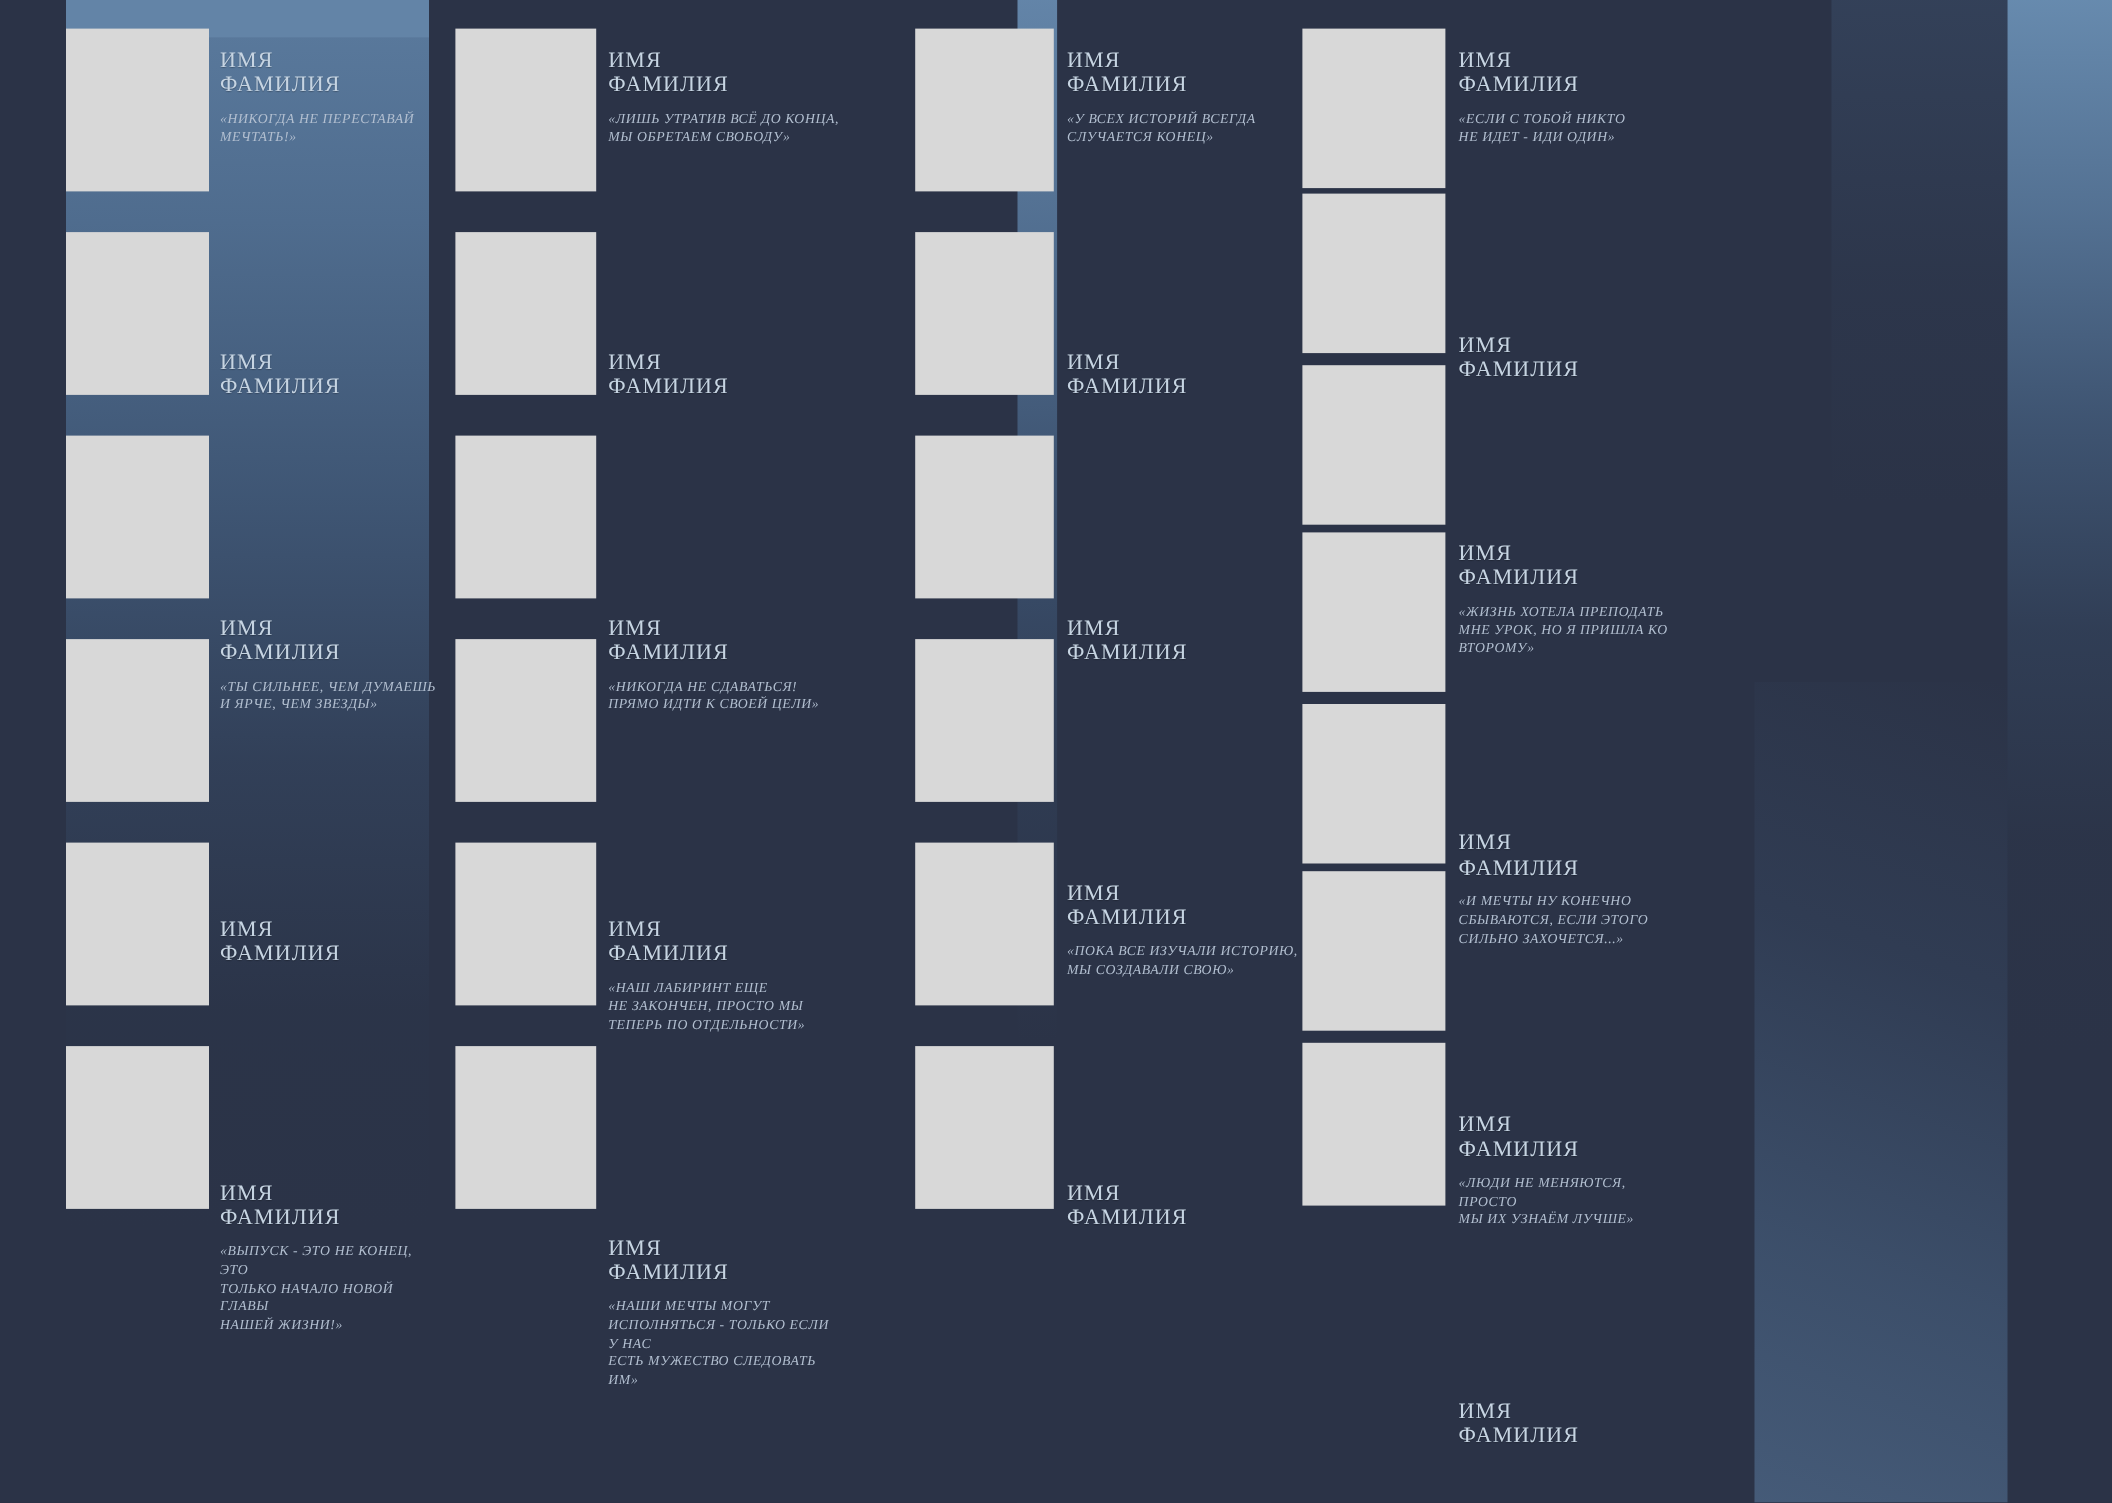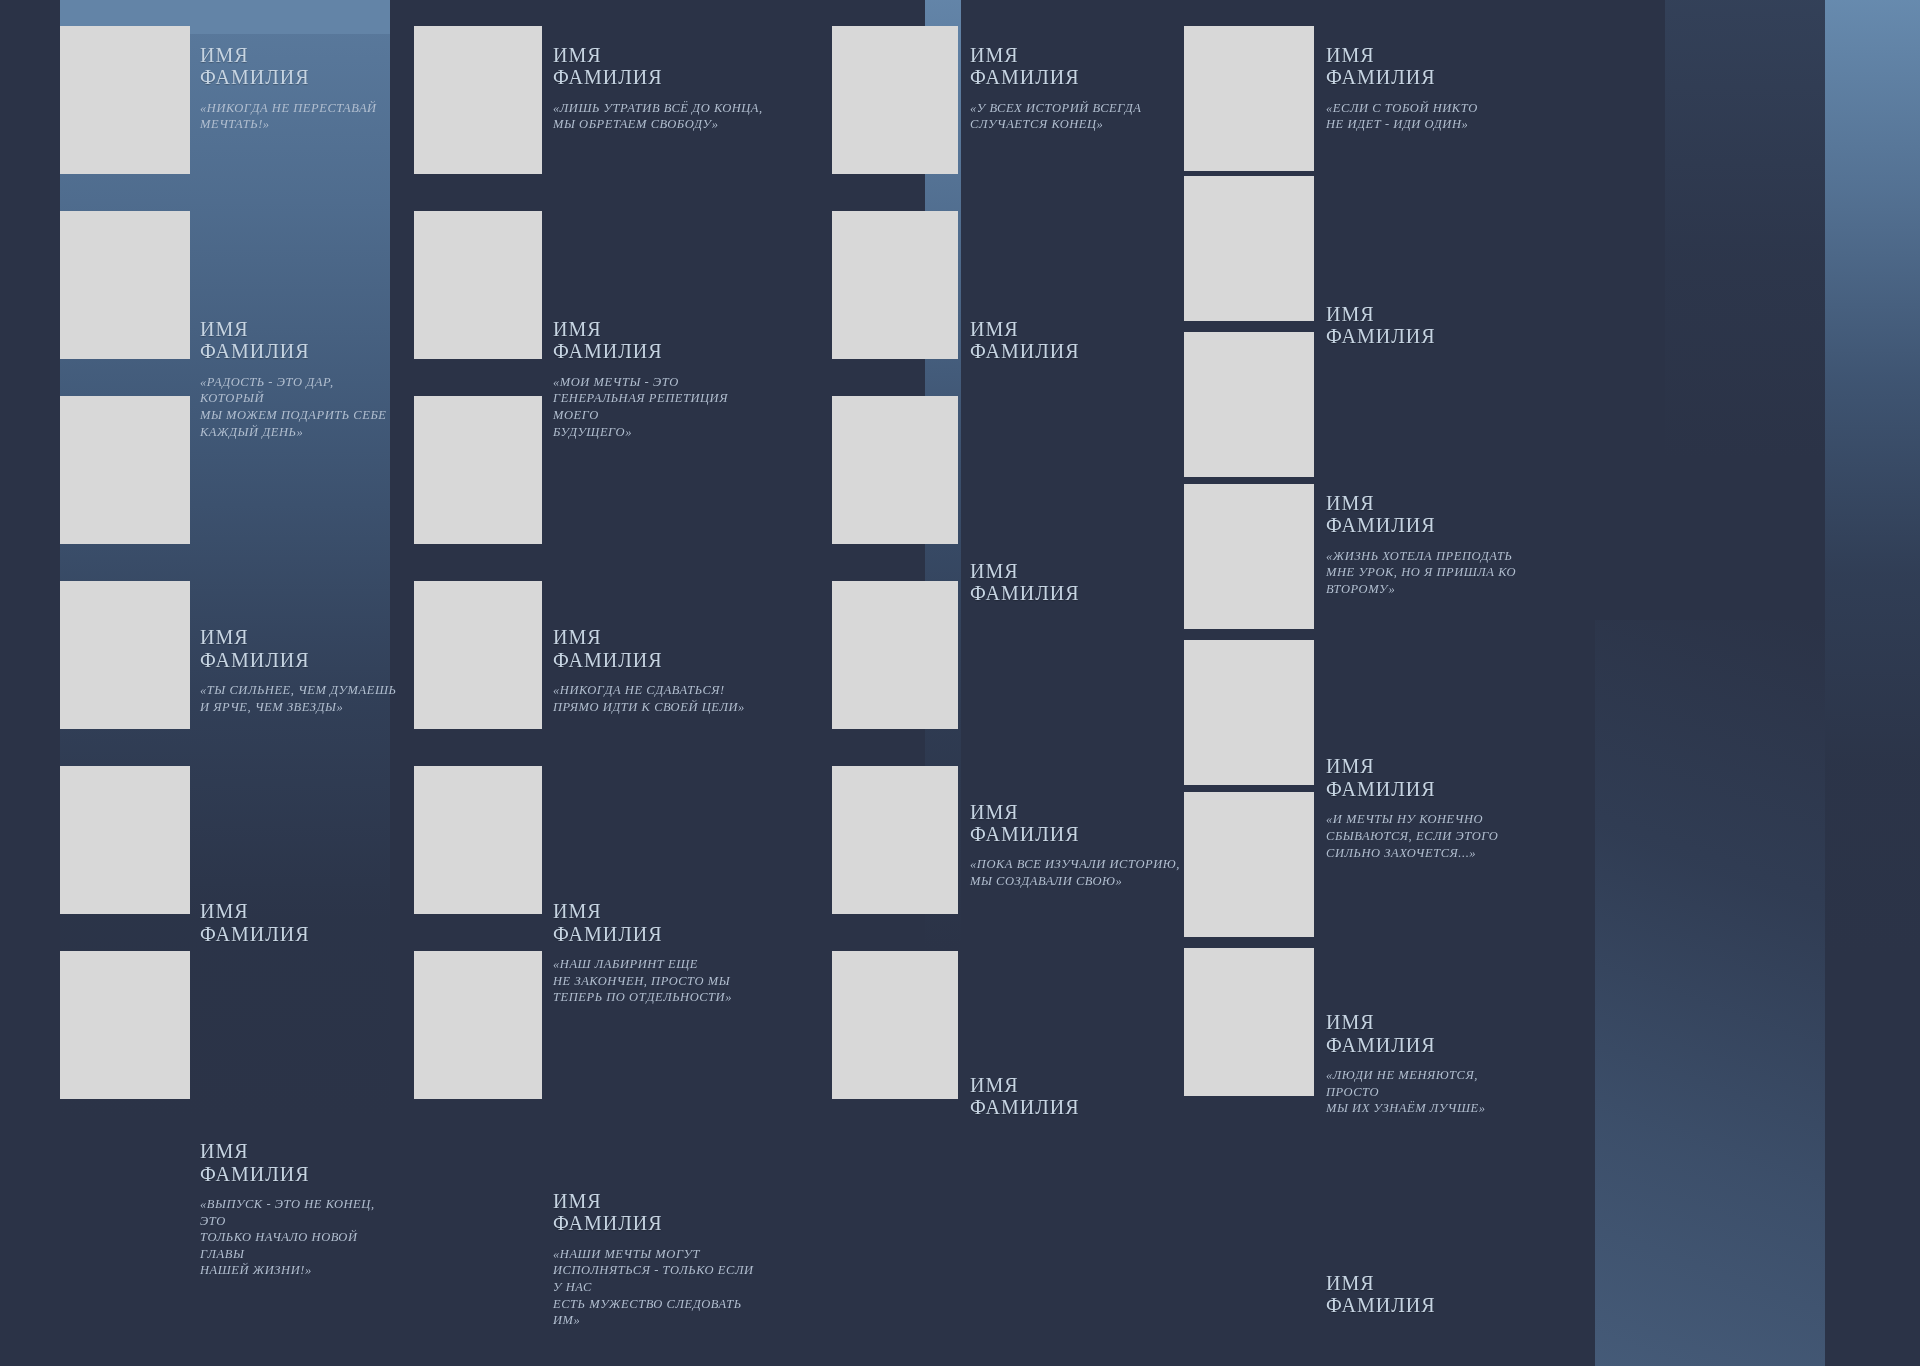--- a/index.html
+++ b/index.html
@@ -156,23 +156,20 @@
         <div class="card card-text" style="left: 200px; top: 44px; width: 200px; display: block;">
           <div class="person-name">ИМЯ
 ФАМИЛИЯ</div>
           <div class="person-quote">«НИКОГДА НЕ ПЕРЕСТАВАЙ
 МЕЧТАТЬ!»</div>
         </div>
         <div class="card photo" style="left: 60px; top: 211px; width: 130px; height: 148px;"></div>
         <div class="card card-text" style="left: 200px; top: 229px; width: 200px; display: block;">
           <div class="person-name">ИМЯ
 ФАМИЛИЯ</div>
-          <div class="person-quote">«РАДОСТЬ - ЭТО ДАР, КОТОРЫЙ
-МЫ МОЖЕМ ПОДАРИТЬ СЕБЕ
-КАЖДЫЙ ДЕНЬ»</div>
         </div>
         <div class="card photo" style="left: 60px; top: 396px; width: 130px; height: 148px;"></div>
         <div class="card card-text" style="left: 200px; top: 415px; width: 200px; display: block;">
           <div class="person-name">ИМЯ
 ФАМИЛИЯ</div>
           <div class="person-quote">«ТЫ СИЛЬНЕЕ, ЧЕМ ДУМАЕШЬ
 И ЯРЧЕ, ЧЕМ ЗВЕЗДЫ»</div>
         </div>
         <div class="card photo" style="left: 60px; top: 581px; width: 130px; height: 148px;"></div>
         <div class="card card-text" style="left: 200px; top: 600px; width: 200px; display: block;">
@@ -194,23 +191,20 @@
         <div class="card card-text" style="left: 553px; top: 44px; width: 210px; display: block;">
           <div class="person-name">ИМЯ
 ФАМИЛИЯ</div>
           <div class="person-quote">«ЛИШЬ УТРАТИВ ВСЁ ДО КОНЦА,
 МЫ ОБРЕТАЕМ СВОБОДУ»</div>
         </div>
         <div class="card photo" style="left: 414px; top: 211px; width: 128px; height: 148px;"></div>
         <div class="card card-text" style="left: 553px; top: 229px; width: 210px; display: block;">
           <div class="person-name">ИМЯ
 ФАМИЛИЯ</div>
-          <div class="person-quote">«МОИ МЕЧТЫ - ЭТО
-ГЕНЕРАЛЬНАЯ РЕПЕТИЦИЯ МОЕГО
-БУДУЩЕГО»</div>
         </div>
         <div class="card photo" style="left: 414px; top: 396px; width: 128px; height: 148px;"></div>
         <div class="card card-text" style="left: 553px; top: 415px; width: 210px; display: block;">
           <div class="person-name">ИМЯ
 ФАМИЛИЯ</div>
           <div class="person-quote">«НИКОГДА НЕ СДАВАТЬСЯ!
 ПРЯМО ИДТИ К СВОЕЙ ЦЕЛИ»</div>
         </div>
         <div class="card photo" style="left: 414px; top: 581px; width: 128px; height: 148px;"></div>
         <div class="card card-text" style="left: 553px; top: 600px; width: 210px; display: block;">

